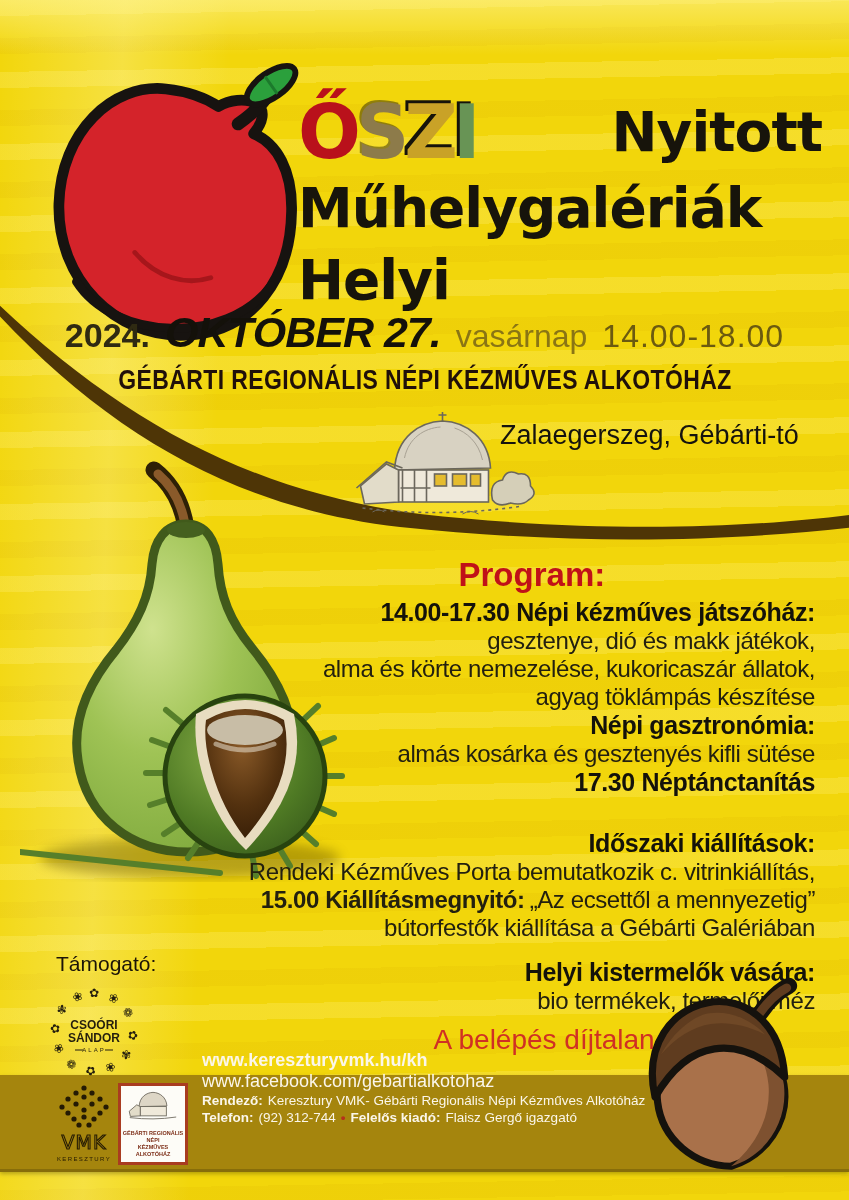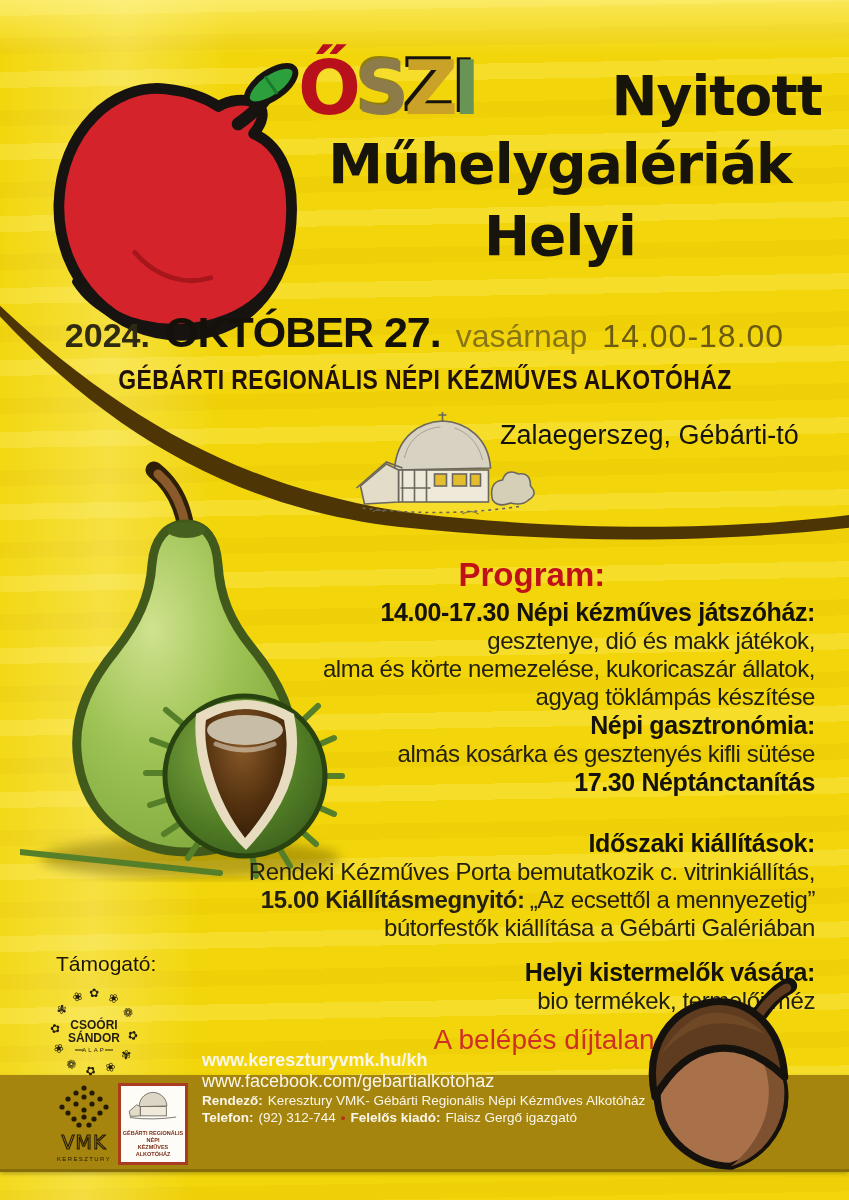--- a/index.html
+++ b/index.html
@@ -8,32 +8,32 @@
     font-family:"Liberation Sans",sans-serif;
     background:
       linear-gradient(180deg, rgba(255,245,150,.55) 0px, rgba(255,245,150,0) 55px),
       linear-gradient(92deg, rgba(255,250,190,0) 0%, rgba(255,250,190,.30) 14%, rgba(255,250,190,0) 26%),
       repeating-linear-gradient(179deg, rgba(255,240,120,.28) 0 16px, rgba(0,0,0,0) 16px 38px, rgba(220,178,0,.16) 38px 54px, rgba(0,0,0,0) 54px 72px),
       #f2d60b;
   }
   .abs{position:absolute;}
   
   .title-block{left:298px;top:48px;width:524px;z-index:3;}
-  .title-row1{display:flex;justify-content:space-between;align-items:flex-end;}
+  .title-row1{display:flex;justify-content:space-between;align-items:center;margin-top:44px;}
   .oszi{font-family:"DejaVu Sans",sans-serif;font-weight:800;font-size:74px;letter-spacing:-5px;line-height:80px;}
   .oszi .lo{color:#b9111b;}
   .oszi .ls{color:#8d7b4a;text-shadow:-2px -2px 0 rgba(25,20,8,.45);}
   .oszi .lz{color:#c9a227;text-shadow:-3px -3px 0 #16130a;}
   .oszi .li{color:#689455;text-shadow:-3px -2px 0 #16130a;}
   .title-black{font-family:"DejaVu Sans",sans-serif;font-weight:800;color:#17140b;font-size:55px;letter-spacing:-1px;}
-  .title-line{ text-align:center;line-height:72px;}
+  .title-line{ text-align:left;line-height:72px;}
   
   .date-row{left:0;right:0;top:308px;display:flex;justify-content:center;align-items:baseline;gap:15px;z-index:3;white-space:nowrap;}
   .d-year{font-size:34px;font-weight:bold;color:#2f2a12;}
-  .d-date{font-size:43px;font-weight:bold;color:#14110a;letter-spacing:-1px;}
+  .d-date{font-size:43px;font-weight:bold;color:#14110a;letter-spacing:-1px;font-style:italic;}
   .d-day{font-size:32px;color:#8a7514;}
   .d-time{font-size:32px;color:#6b5a10;letter-spacing:1px;}
   .venue{left:0;right:0;top:364px;text-align:center;z-index:3;}
   .venue span{display:inline-block;font-size:28px;font-weight:bold;color:#20100a;letter-spacing:.5px;transform:scaleX(.82);transform-origin:center;white-space:nowrap;}
   .city{left:500px;top:420px;width:330px;text-align:left;font-size:27px;color:#15130e;white-space:nowrap;z-index:3;}
   
   .program{top:556px;right:34px;text-align:right;white-space:nowrap;z-index:4;color:#23200f;}
   .p-head{font-size:33px;font-weight:bold;color:#c01118;line-height:38px;margin-bottom:4px;text-align:center;}
   .p-bold{font-size:25px;font-weight:bold;color:#14120a;line-height:29px;letter-spacing:-.4px;}
   .p-reg{font-size:24px;line-height:28px;letter-spacing:-.4px;}

